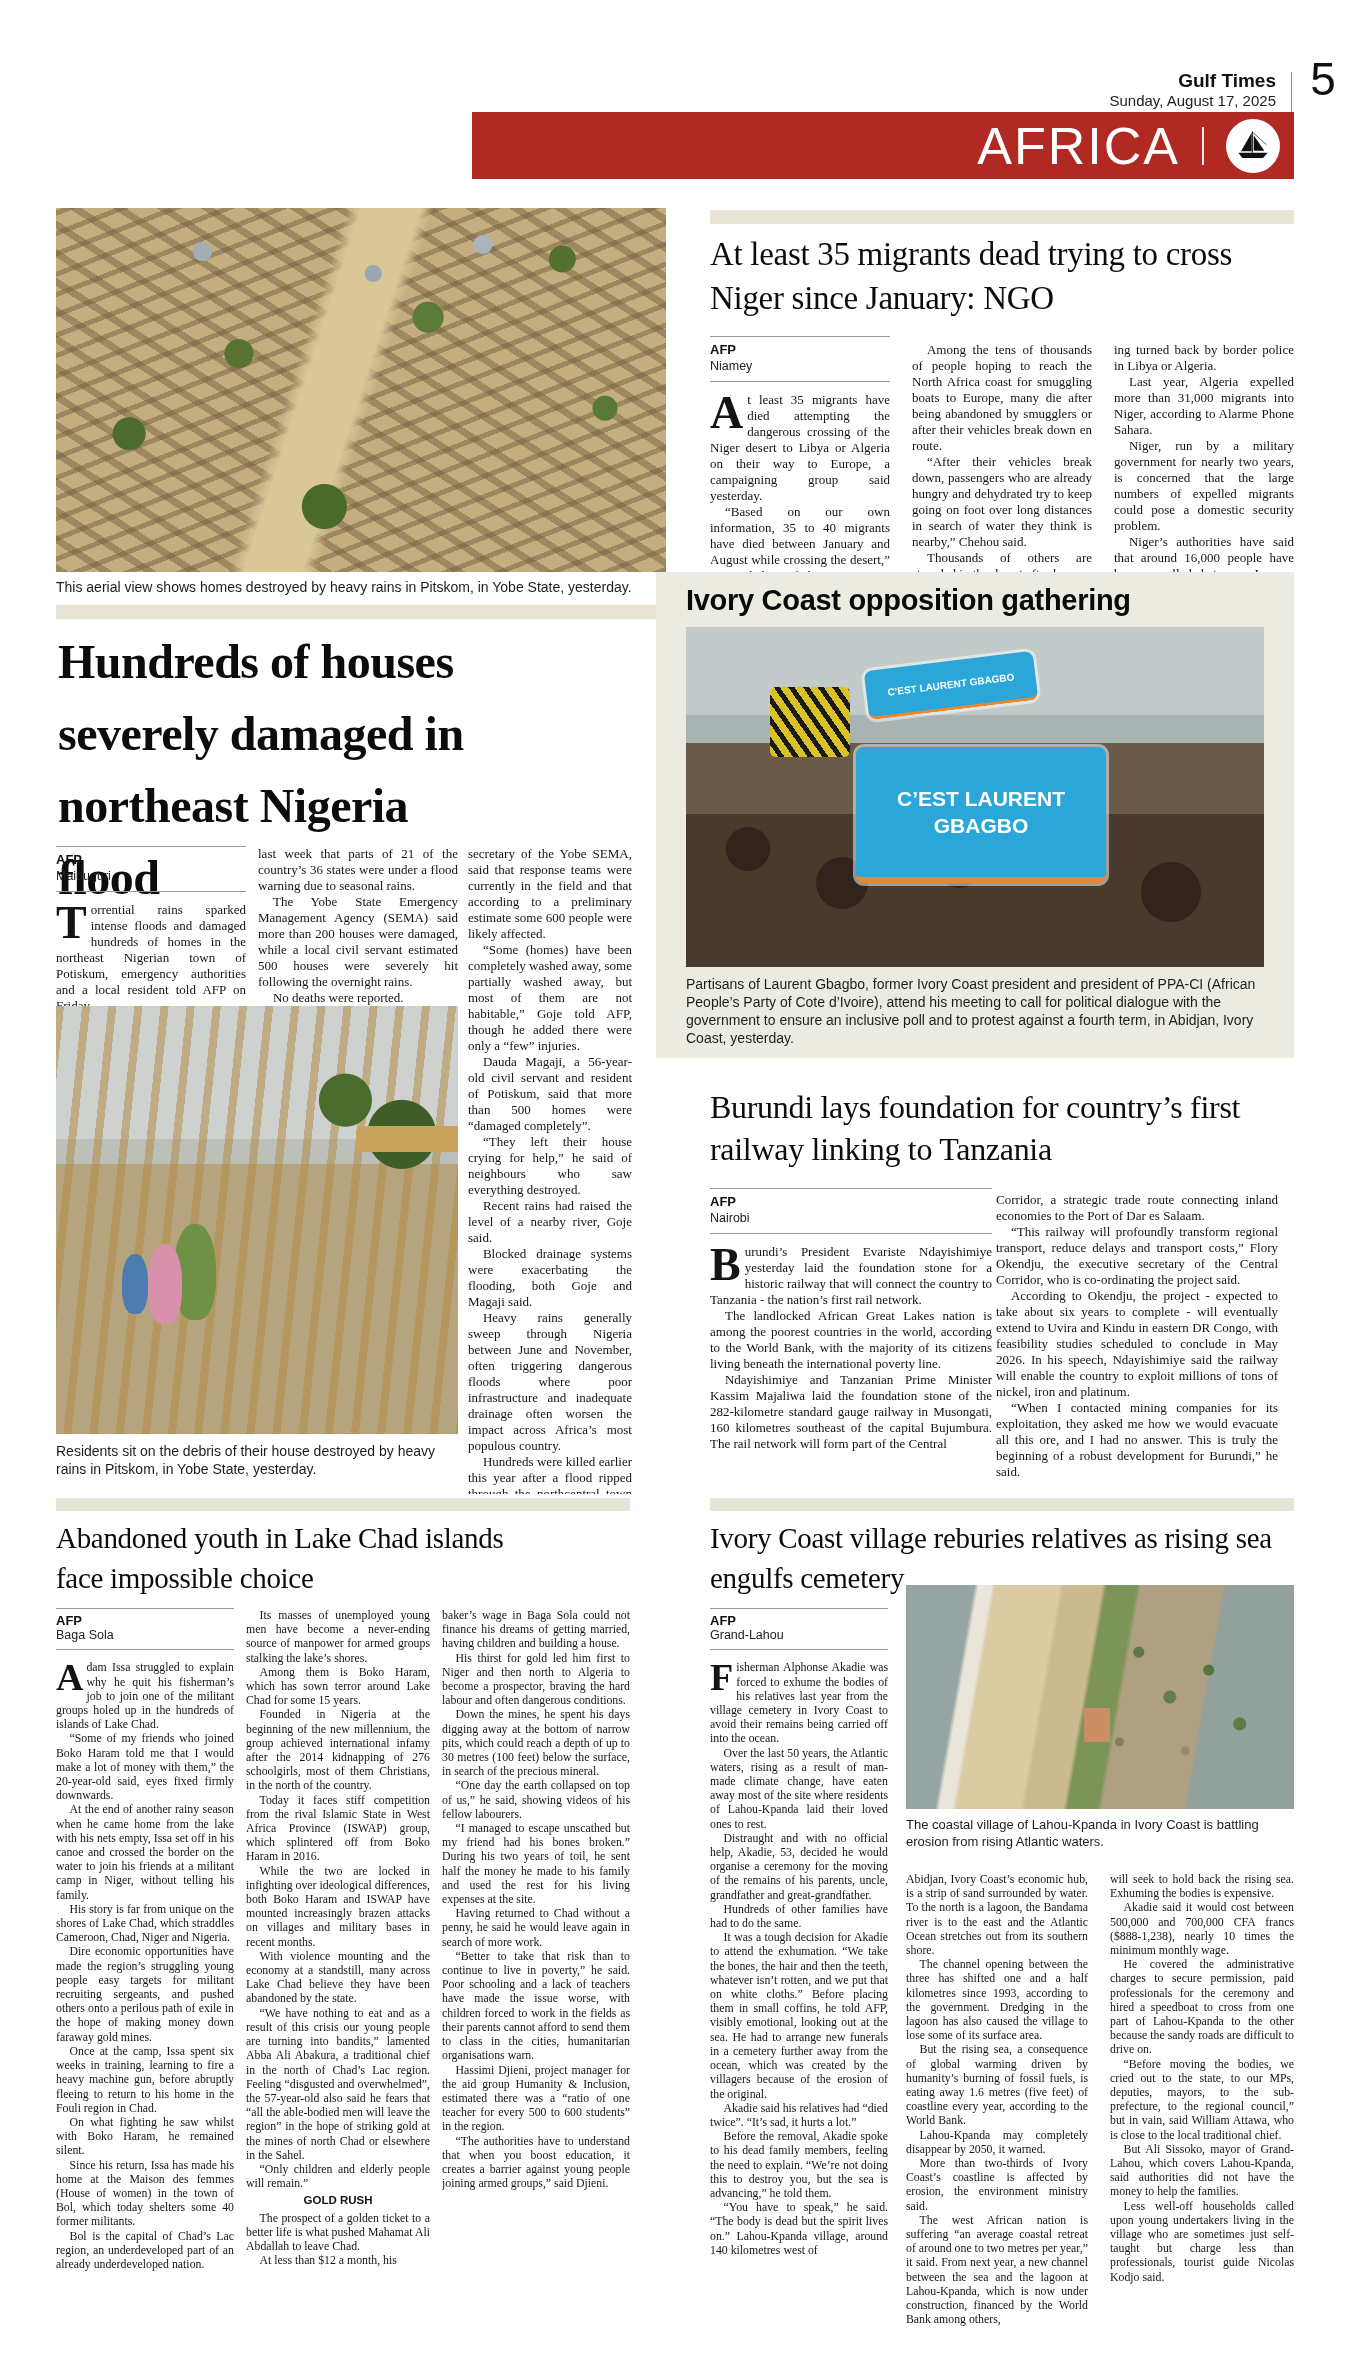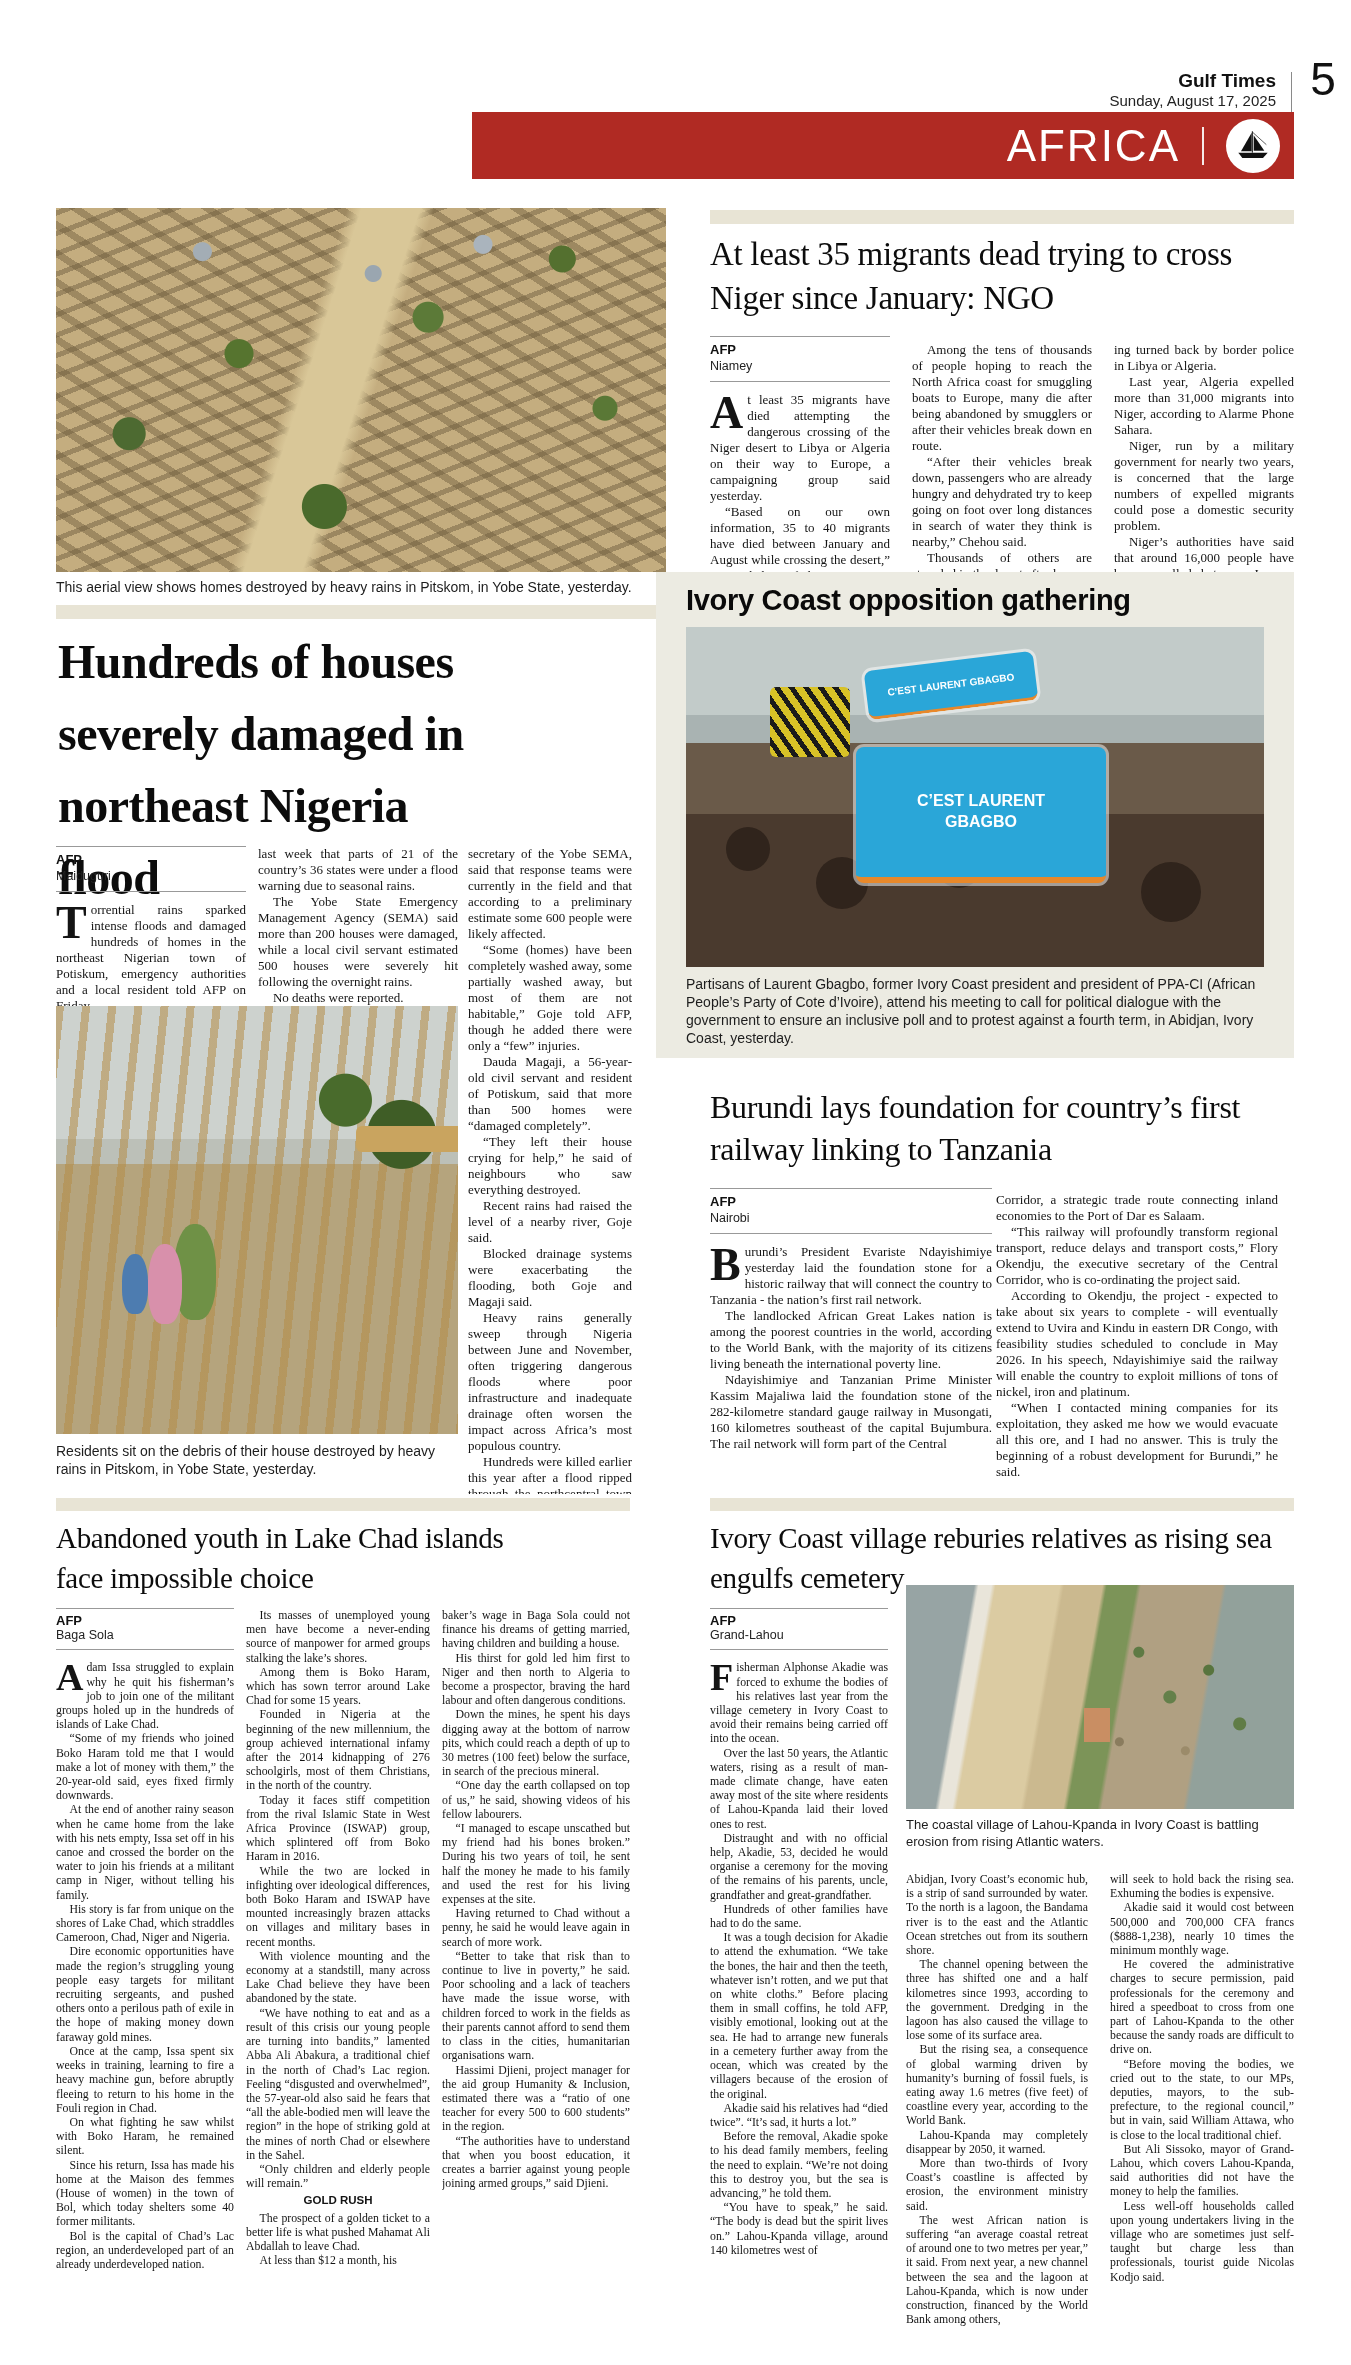--- a/index.html
+++ b/index.html
@@ -13,21 +13,21 @@
   .mast-name{font-weight:bold;font-size:19px;color:#111;}
   .mast-date{font-size:15px;color:#222;}
   .mast-rule{top:72px;left:1291px;width:1px;height:42px;background:#8a8a8a;}
   .page-num{top:52px;left:1298px;width:50px;text-align:center;
             font-family:"Liberation Sans",sans-serif;font-size:46px;font-weight:300;color:#111;}
 
   
   .banner{top:112px;left:472px;width:822px;height:67px;background:#b02a23;
           display:flex;align-items:center;justify-content:flex-end;gap:22px;
           padding-right:14px;box-sizing:border-box;}
-  .banner-title{font-family:"Liberation Sans",sans-serif;font-size:44px;color:#fff;
+  .banner-title{font-family:"Liberation Sans",sans-serif;font-size:52px;color:#fff;
                 letter-spacing:2px;font-weight:400;}
   .banner-sep{width:2px;height:38px;background:rgba(255,255,255,.9);}
   .banner-circle{width:54px;height:54px;border-radius:50%;background:#fff;
                  display:flex;align-items:center;justify-content:center;}
 
   
   .kicker-bar{background:#e8e4d5;height:14px;}
 
   
   .hl{font-family:"Liberation Serif",serif;color:#0c0c0c;}
@@ -199,21 +199,21 @@
   <div class="photo photo-crowd" style="position:relative;left:0;top:10px;width:578px;height:340px;">
     <div class="head" style="left:40px;top:200px;width:44px;height:44px;"></div>
     <div class="head" style="left:130px;top:230px;width:52px;height:52px;"></div>
     <div class="head" style="left:250px;top:215px;width:46px;height:46px;"></div>
     <div class="head" style="left:455px;top:235px;width:60px;height:60px;"></div>
     <div class="head" style="left:380px;top:195px;width:40px;height:40px;"></div>
     <div class="flagpatch" style="left:84px;top:60px;width:80px;height:70px;"></div>
     <div class="sign sign-top" style="left:180px;top:34px;width:170px;height:46px;">
       <span>C’EST LAURENT GBAGBO</span>
     </div>
-    <div class="sign" style="left:170px;top:120px;width:250px;height:130px;font-size:16px;line-height:1.3;">
+    <div class="sign" style="left:170px;top:120px;width:250px;height:130px;font-size:21px;line-height:1.3;">
       <span>C’EST LAURENT</span>
       <span>GBAGBO</span>
     </div>
   </div>
   <div class="caption" style="margin-top:18px;">Partisans of Laurent Gbagbo, former Ivory Coast president and president of PPA-CI (African People’s Party of Cote d’Ivoire), attend his meeting to call for political dialogue with the government to ensure an inclusive poll and to protest against a fourth term, in Abidjan, Ivory Coast, yesterday.</div>
 </div>
 
 <div class="abs hl hl-sub" style="left:710px;top:1086px;width:584px;font-size:32px;line-height:42px;">Burundi lays foundation for country’s first railway linking to Tanzania</div>
 <div class="abs col bodytext" style="left:710px;top:1188px;width:282px;height:310px;">
   <div class="byline">

